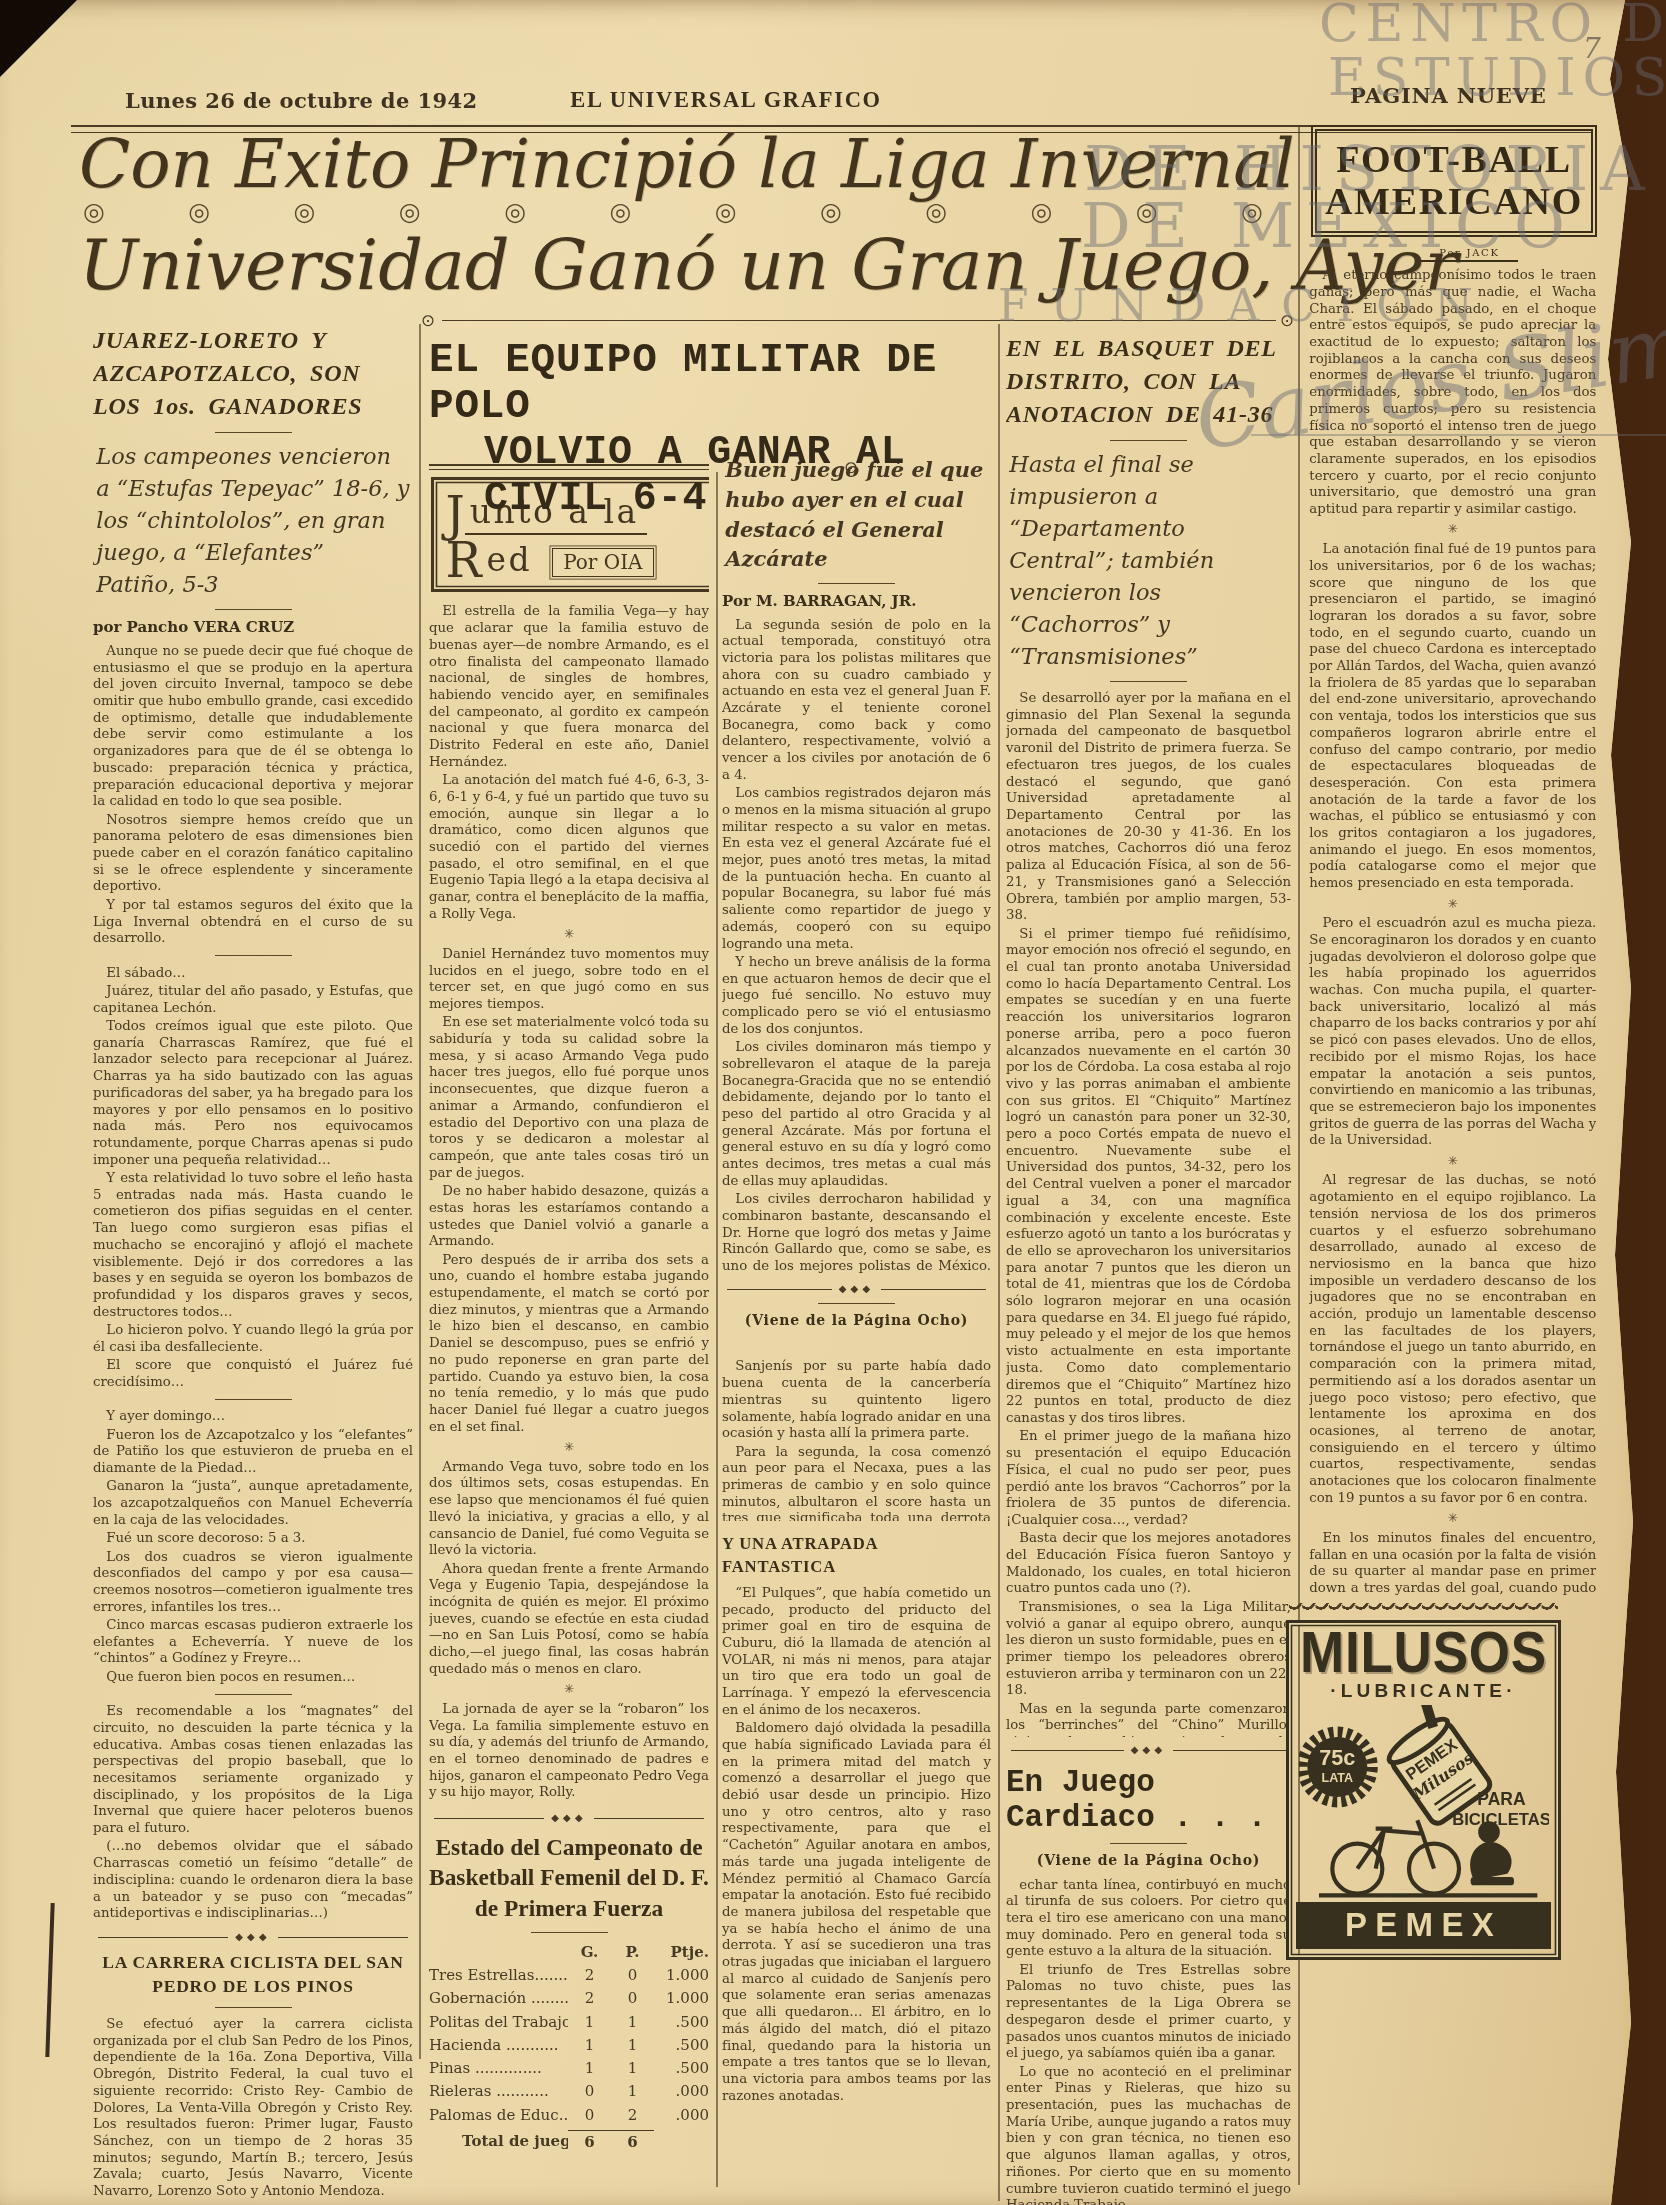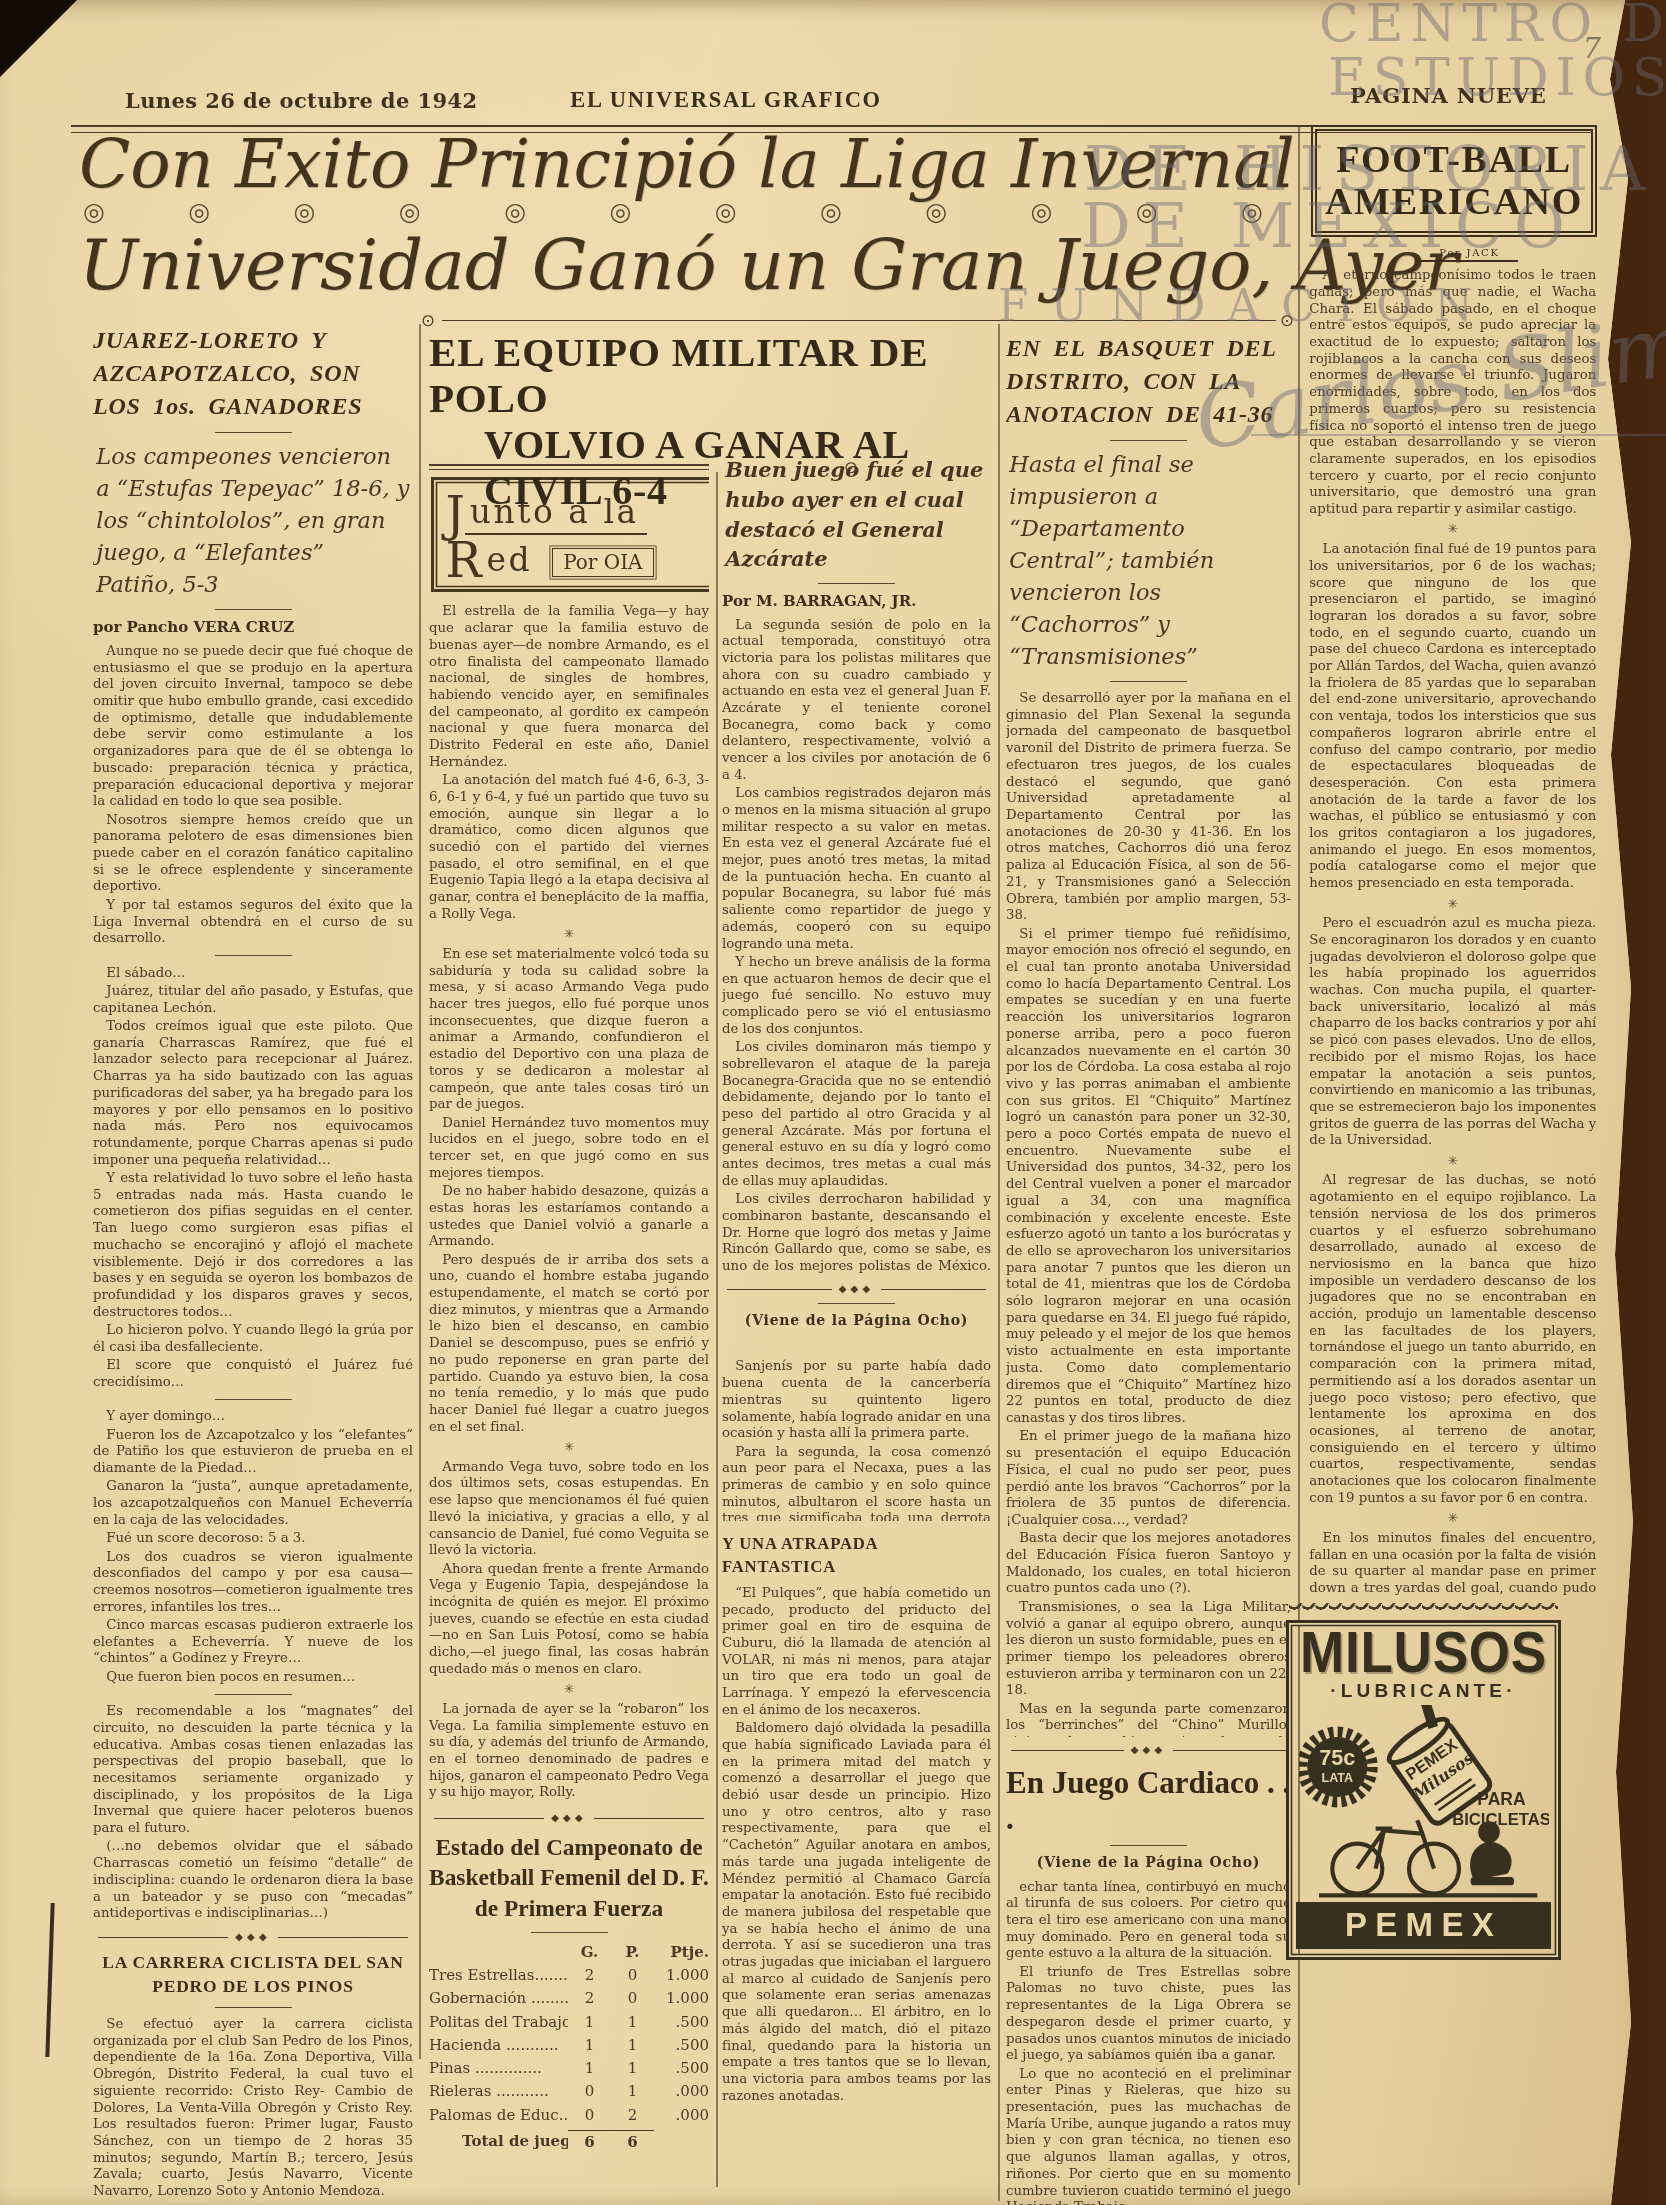--- a/index.html
+++ b/index.html
@@ -35,21 +35,21 @@
 
   
   .vrule{position:absolute;width:1.7px;background:rgba(72,56,34,.6);z-index:2;}
 
   
   .colf{position:absolute;overflow:hidden;z-index:3;}
   .c-head-it{font-weight:bold;font-style:italic;font-size:24px;line-height:1.38;letter-spacing:0.8px;word-spacing:5.8px;color:#3c2f1a;font-family:"Liberation Serif",serif;}
   .deck{font-style:italic;font-size:22.5px;line-height:1.42;color:#453721;padding:0 3.3px;}
   .byline{text-align:left;font-weight:bold;font-size:15px;color:#3c2f1a;margin:5px 0 6.7px 0;}
   .subhead-serif{font-weight:bold;font-size:17.5px;letter-spacing:0.8px;text-align:center;line-height:1.35;color:#3c2f1a;margin:5px 0;font-family:"Liberation Serif",serif;}
-  .sans-head{font-family:Liberation Serif, serif;font-weight:bold;color:#352a18;}
+  .sans-head{font-family:Liberation Mono, monospace;font-weight:bold;color:#352a18;margin-top:8px;}
   .viene{text-align:center;font-weight:bold;font-size:14px;letter-spacing:0.8px;color:#3c2f1a;margin:5px 0 8.3px 0;}
   .plist{overflow:hidden;}
 
   
   .polo-head{position:absolute;left:429px;top:330px;width:565px;z-index:4;}
   .polo-head .l1{font-size:41px;letter-spacing:0.8px;line-height:1.12;}
   .polo-head .l2{font-size:40px;letter-spacing:0.8px;padding-left:55px;line-height:1.15;}
   .polo-toprule{position:absolute;left:442px;top:320px;width:834px;border-top:1.7px solid #4a3b24;z-index:4;}
   .smallorn{position:absolute;z-index:5;font-size:16.7px;color:#4a3b24;font-family:"DejaVu Sans",sans-serif;}
   .polo-underrule{position:absolute;left:429px;top:464px;width:280px;z-index:4;}
@@ -187,22 +187,22 @@
       <div class="junto-line" style="margin-top:5px;">
         <span class="junto-cap">R</span>
         <span class="junto-word2">ed</span>
         <span class="junto-oia">Por OIA</span>
       </div>
     </div>
     <div class="plist" style="height:1201px;">
         <p class="para">El estrella de la familia Vega—y hay que aclarar que la familia estuvo de buenas ayer—de nombre Armando, es el otro finalista del campeonato llamado nacional, de singles de hombres, habiendo vencido ayer, en semifinales del campeonato, al gordito ex campeón nacional y que fuera monarca del Distrito Federal en este año, Daniel Hernández.</p>
         <p class="para">La anotación del match fué 4-6, 6-3, 3-6, 6-1 y 6-4, y fué un partido que tuvo su emoción, aunque sin llegar a lo dramático, como dicen algunos que sucedió con el partido del viernes pasado, el otro semifinal, en el que Eugenio Tapia llegó a la etapa decisiva al ganar, contra el beneplácito de la maffia, a Rolly Vega.</p>
         <div class="orn">✳</div>
+        <p class="para">Daniel Hernández tuvo momentos muy lucidos en el juego, sobre todo en el tercer set, en que jugó como en sus mejores tiempos.</p>
         <p class="para">En ese set materialmente volcó toda su sabiduría y toda su calidad sobre la mesa, y si acaso Armando Vega pudo hacer tres juegos, ello fué porque unos inconsecuentes, que dizque fueron a animar a Armando, confundieron el estadio del Deportivo con una plaza de toros y se dedicaron a molestar al campeón, que ante tales cosas tiró un par de juegos.</p>
-        <p class="para">Daniel Hernández tuvo momentos muy lucidos en el juego, sobre todo en el tercer set, en que jugó como en sus mejores tiempos.</p>
         <p class="para">De no haber habido desazone, quizás a estas horas les estaríamos contando a ustedes que Daniel volvió a ganarle a Armando.</p>
         <p class="para">Pero después de ir arriba dos sets a uno, cuando el hombre estaba jugando estupendamente, el match se cortó por diez minutos, y mientras que a Armando le hizo bien el descanso, en cambio Daniel se descompuso, pues se enfrió y no pudo reponerse en gran parte del partido. Cuando ya estuvo bien, la cosa no tenía remedio, y lo más que pudo hacer Daniel fué llegar a cuatro juegos en el set final.</p>
         <div class="orn">✳</div>
         <p class="para">Armando Vega tuvo, sobre todo en los dos últimos sets, cosas estupendas. En ese lapso que mencionamos él fué quien llevó la iniciativa, y gracias a ello, y al cansancio de Daniel, fué como Veguita se llevó la victoria.</p>
         <p class="para">Ahora quedan frente a frente Armando Vega y Eugenio Tapia, despejándose la incógnita de quién es mejor. El próximo jueves, cuando se efectúe en esta ciudad—no en San Luis Potosí, como se había dicho,—el juego final, las cosas habrán quedado más o menos en claro.</p>
         <div class="orn">✳</div>
         <p class="para">La jornada de ayer se la “robaron” los Vega. La familia simplemente estuvo en su día, y además del triunfo de Armando, en el torneo denominado de padres e hijos, ganaron el campeonato Pedro Vega y su hijo mayor, Rolly.</p>
         <p class="para">Estos ganaron por 6-0 y 8-6 a Flavio Martínez y su hijo Octavio, y sobre todo en el primer set arrollaron a sus rivales, que estaban, sobre todo Flavio, muy erráticos.</p>
       </div>
     <div class="divider">

